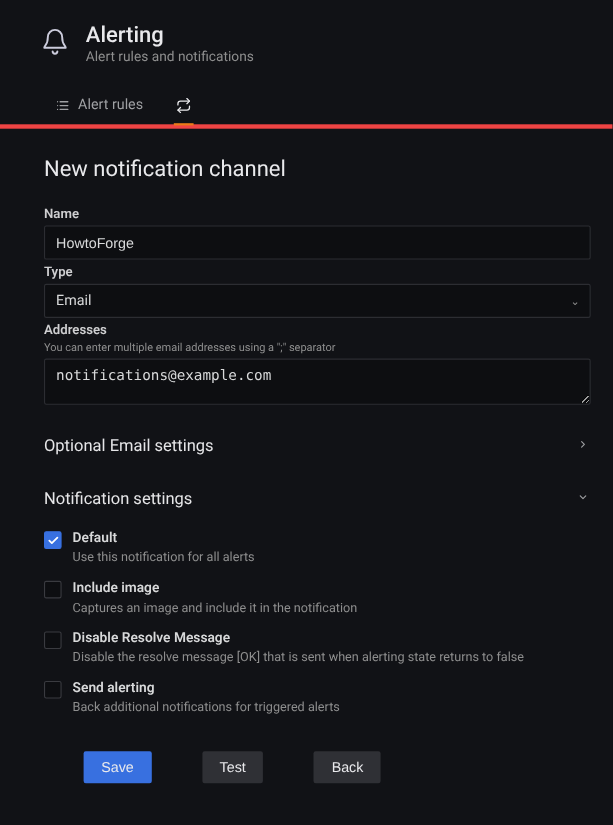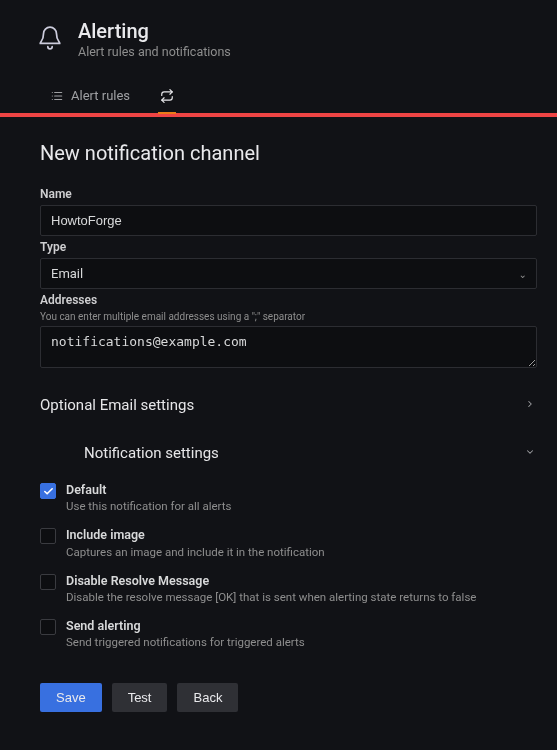--- a/index.html
+++ b/index.html
@@ -115,21 +115,21 @@
     font-size:15px;
     color:#e6e6e8;
     font-weight:400;
   }
   .section-header .chev {
     color:#9fa0a3;
     font-size:12px;
     margin-right:2px;
   }
   .sec-optional { margin-top:18px; margin-bottom:18px; }
-  .sec-notif { margin-top:10px; margin-bottom:14px;margin-left:44px; }
+  .sec-notif { margin-top:10px; margin-bottom:14px; }
   .check-row {
     display:flex;
     align-items:flex-start;
     gap:10px;
     margin-bottom:14px;
   }
   .check-box {
     width:16px; height:16px;
     border:1px solid #3a3b40;
     background:#0d0e11;
@@ -161,20 +161,21 @@
     margin-top:34px;
   }
   .btn {
     font-size:13px;
     padding:7px 16px;
     border:none;
     border-radius:2px;
     cursor:pointer;
     color:#e9e9ec;
     background:#2f3035;
+    margin-left:36px;
   }
   .btn.primary { background:#3870e0; }
 </style>
 </head>
 <body>
 
 <div class="page-header">
   <div class="icon-wrap">
     <svg width="26" height="26" viewBox="0 0 24 24" fill="none" stroke="currentColor" stroke-width="1.6" stroke-linecap="round" stroke-linejoin="round">
       <path d="M18 8a6 6 0 0 0-12 0c0 7-3 7-3 9h18c0-2-3-2-3-9"></path>
@@ -284,21 +285,21 @@
       <div class="ct-desc">Disable the resolve message [OK] that is sent when alerting state returns to false</div>
     </div>
   </div>
 
   <div class="check-row">
     <div class="check-box">
       
     </div>
     <div class="check-texts">
       <div class="ct-label">Send alerting</div>
-      <div class="ct-desc">Send triggered notifications for triggered alerts</div>
+      <div class="ct-desc">Back additional notifications for triggered alerts</div>
     </div>
   </div>
 
   <div class="button-row">
     <button class="btn primary">Save</button>
     <button class="btn">Test</button>
     <button class="btn">Back</button>
   </div>
 </div>
 

